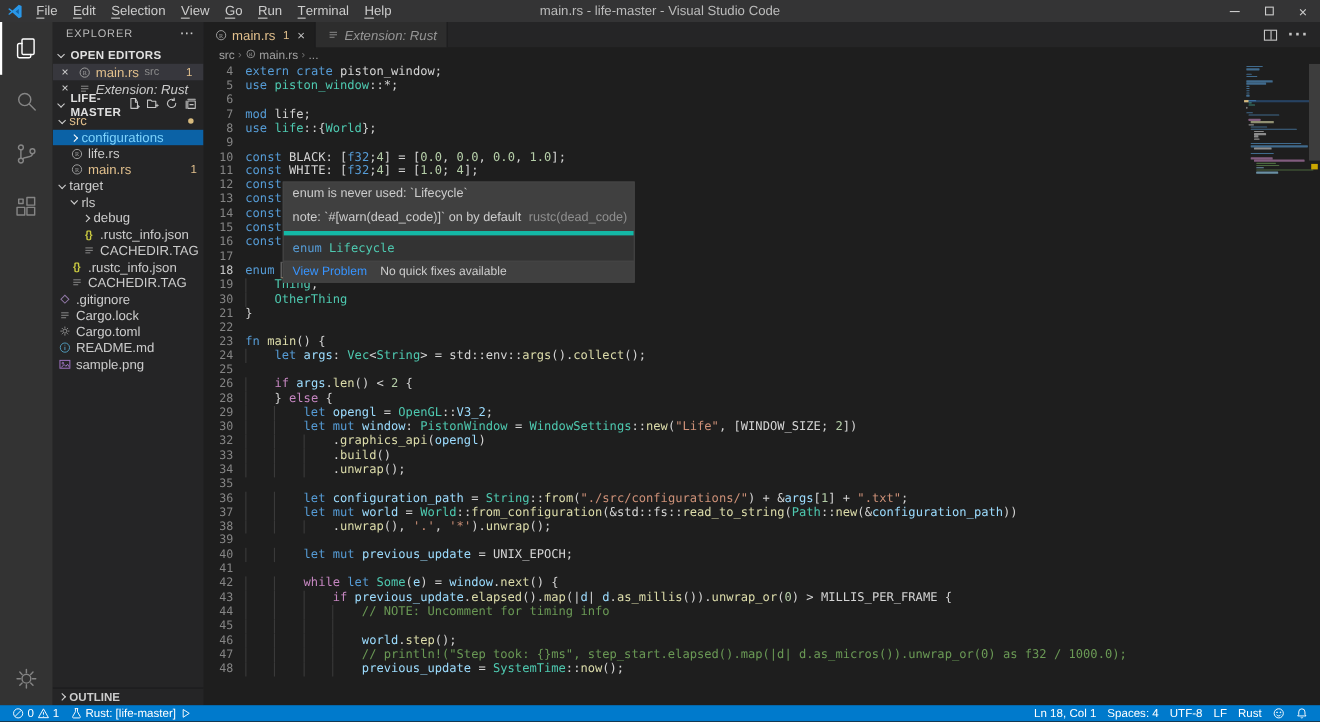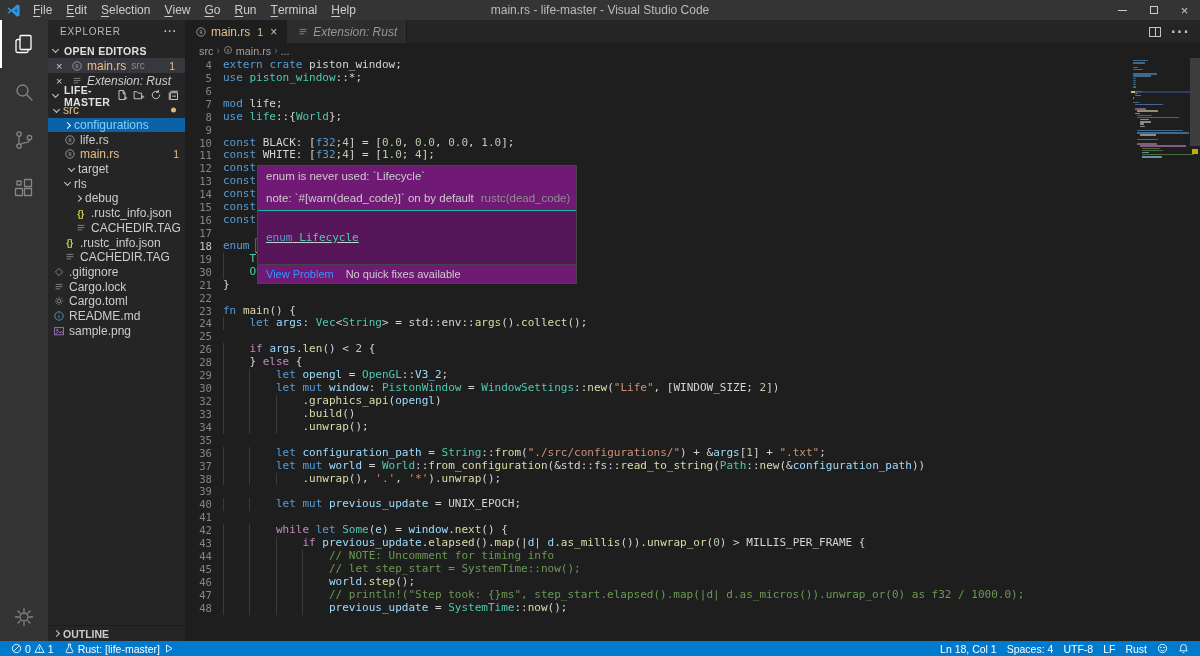--- a/index.html
+++ b/index.html
@@ -106,27 +106,27 @@
   
   .minimap { position:absolute; left:948px; top:2px; width:55px; }
   .mm-line { height:1.4px; margin-bottom:0.8px; border-radius:0.5px; }
   .mm-band { position:absolute; left:-2px; right:-2px; background:rgba(50,110,180,0.45); }
   .mm-band::before { content:""; position:absolute; left:0; top:0; bottom:0; width:4px; background:#d7ba7d; }
   .vscroll { position:absolute; right:0; top:0; width:10px; height:100%; }
   .vscroll-thumb { position:absolute; top:0; left:0; right:0; height:88px; background:rgba(121,121,121,0.35); }
   .ov-mark { position:absolute; right:2px; top:91px; width:6px; height:5px; background:#cca700; }
 
   
-  .hover-tip { position:absolute; left:72px; top:107px; z-index:30; background:#701a75;
+  .hover-tip { position:absolute; left:72px; top:107px; z-index:30; background:#404040;
     border:1px solid #454545; color:#cccccc; font-size:11.5px; max-width:320px; }
   .hv-row { padding:4px 8px; white-space:nowrap; }
   .hv-note { padding:6px 8px 6px 8px; }
   .hv-src { color:#8f8f8f; margin-left:7px; }
-  .hv-sig { border-top:1px solid #14b8a6; background:rgba(10,10,10,0.25); padding:20px 8px;
-    font:11px "DejaVu Sans Mono", monospace;text-decoration:underline; }
+  .hv-sig { border-top:4px solid #14b8a6; background:rgba(10,10,10,0.25); padding:5px 8px;
+    font:11px "DejaVu Sans Mono", monospace; }
   .hv-actions { border-top:1px solid #454545; padding:3px 8px; font-size:11px; display:flex; gap:12px; }
   .hv-link { color:#3794ff; }
 
   
   .statusbar { height:15px; background:#007acc; color:#ffffff; display:flex; align-items:center;
     font-size:10.5px; padding:0 6px; }
   .sb-item { display:flex; align-items:center; gap:3px; padding:0 5px; height:100%; }
   .sb-item svg { width:11px; height:11px; }
   .sb-right { margin-left:auto; display:flex; align-items:center; }
 </style>
@@ -283,21 +283,21 @@
           <div class="tree-row" style="padding-left: 15px;">
             <span class="file-ico">
               <svg viewBox="0 0 16 16">
                 <circle cx="8" cy="8" r="5.6" fill="none" stroke="#9e9e9e" stroke-width="1.2"></circle>
                 <text x="8" y="11" font-size="7.5" fill="#9e9e9e" text-anchor="middle" font-family="Liberation Serif, serif">R</text>
               </svg>
             </span>
             <span class="tree-label gold">main.rs</span>
             <span class="badge">1</span>
           </div>
-          <div class="tree-row" style="padding-left: 4px; margin-left: 15px;">
+          <div class="tree-row" style="padding-left: 4px;">
             <span class="chev down"></span>
             <span class="tree-label">target</span>
           </div>
           <div class="tree-row" style="padding-left: 15px;">
             <span class="chev down"></span>
             <span class="tree-label">rls</span>
           </div>
           <div class="tree-row" style="padding-left: 26px;">
             <span class="chev right"></span>
             <span class="tree-label">debug</span>
@@ -616,21 +616,20 @@
               <span class="guide" style="left: 90.936px;"></span>
               <span class="guide" style="left: 117.404px;"></span>
               <pre class="code-text"><span class="tk-p">                </span><span class="tk-m">// NOTE: Uncomment for timing info</span></pre>
             </div>
             <div class="code-line">
               <span class="gutter">45</span>
               <span class="guide" style="left: 38px;"></span>
               <span class="guide" style="left: 64.468px;"></span>
               <span class="guide" style="left: 90.936px;"></span>
               <span class="guide" style="left: 117.404px;"></span>
-              <pre class="code-text"><span class="tk-p">                </span><span class="tk-m">// let step_start = SystemTime::now();</span></pre>
             </div>
             <div class="code-line">
               <span class="gutter">46</span>
               <span class="guide" style="left: 38px;"></span>
               <span class="guide" style="left: 64.468px;"></span>
               <span class="guide" style="left: 90.936px;"></span>
               <span class="guide" style="left: 117.404px;"></span>
               <pre class="code-text"><span class="tk-p">                </span><span class="tk-v">world</span><span class="tk-p">.</span><span class="tk-f">step</span><span class="tk-p">();</span></pre>
             </div>
             <div class="code-line">

